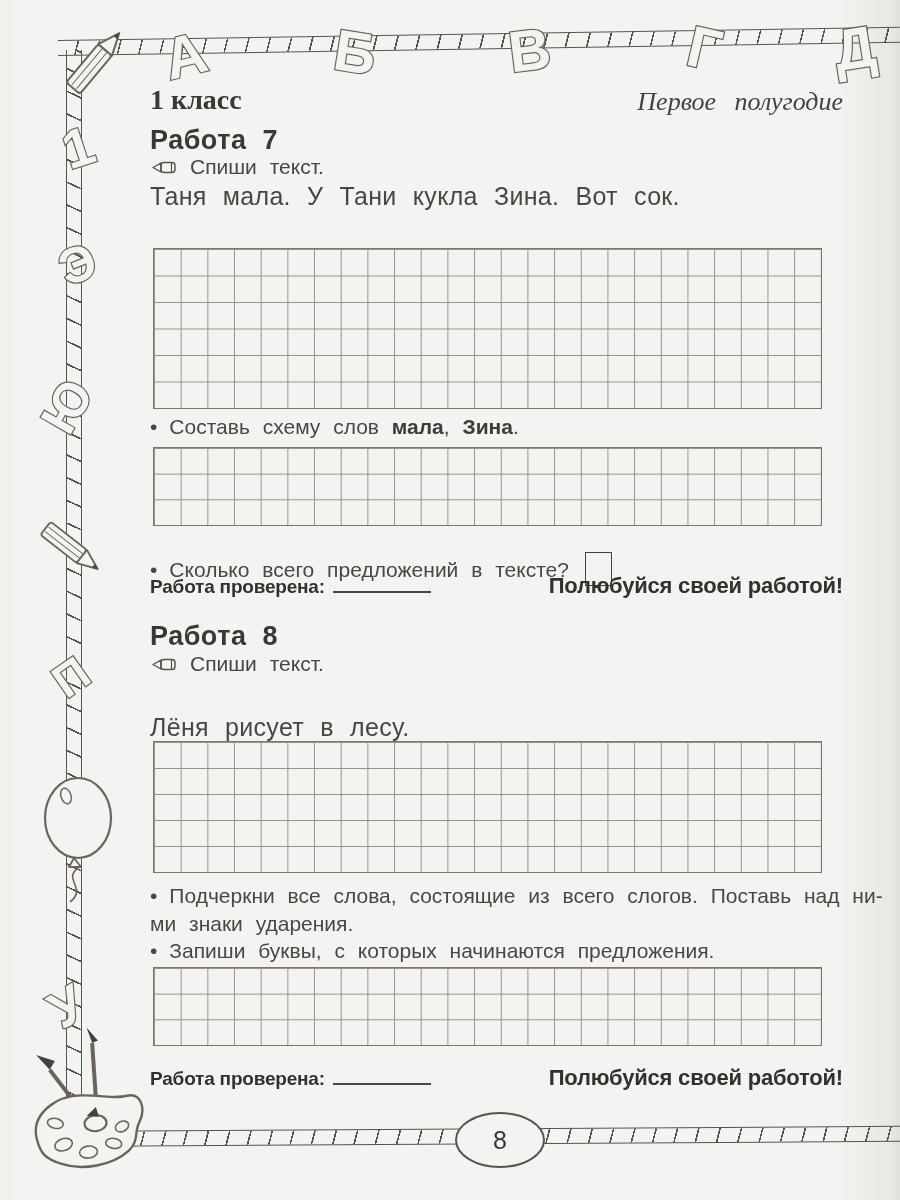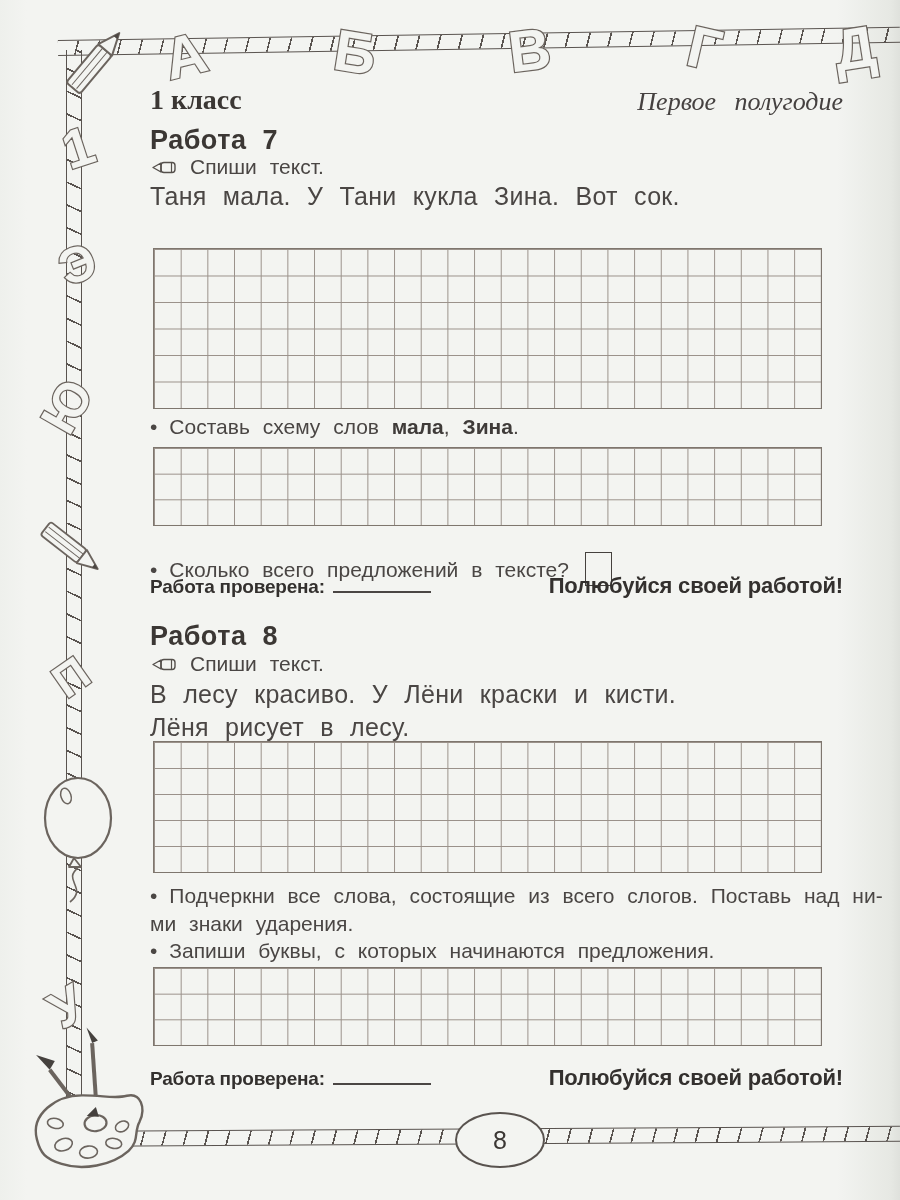--- a/index.html
+++ b/index.html
@@ -170,21 +170,20 @@
 
     <div class="abs copy-row" style="left:152px; top:652px;">
       <svg width="26" height="15" viewBox="0 0 26 15">
         <polygon points="1,7.5 9,3 9,12" fill="none" stroke="#55504c" stroke-width="1.4" stroke-linejoin="round"></polygon>
         <rect x="9" y="2.5" width="14" height="10" rx="3" fill="none" stroke="#55504c" stroke-width="1.4"></rect>
         <line x1="19.5" y1="2.5" x2="19.5" y2="12.5" stroke="#55504c" stroke-width="1.2"></line>
       </svg>
       <span>Спиши текст.</span>
     </div>
 
-    <div class="abs body-text" style="left:150px; top:680px;">В лесу красиво. У Лёни краски и кисти.</div>
     <div class="abs body-text" style="left:150px; top:713px;">Лёня рисует в лесу.</div>
 
     <div class="grid" style="left: 153px; top: 741px; width: 669px; height: 132px; background-size: 4% 20%;"></div>
 
     <div class="abs task" style="left:150px; top:884px;">
       <span class="bullet">•</span><span>Подчеркни все слова, состоящие из всего слогов. Поставь над ни-</span>
     </div>
     <div class="abs task" style="left:150px; top:912px;">ми знаки ударения.</div>
 
     <div class="abs task" style="left:150px; top:939px;">

